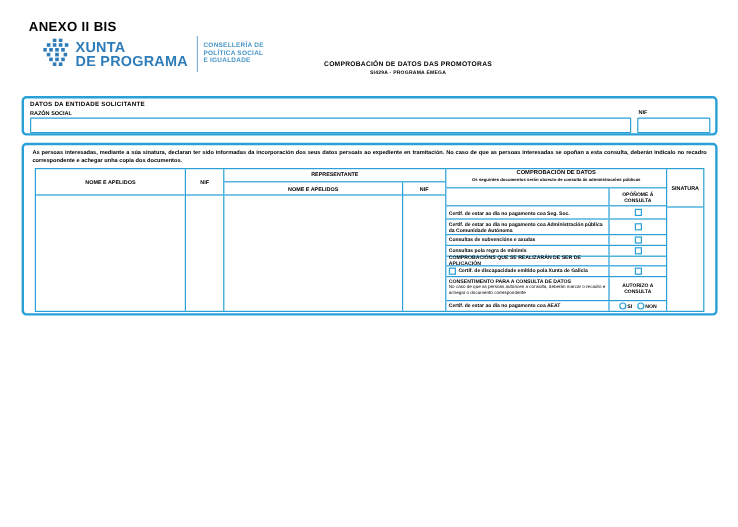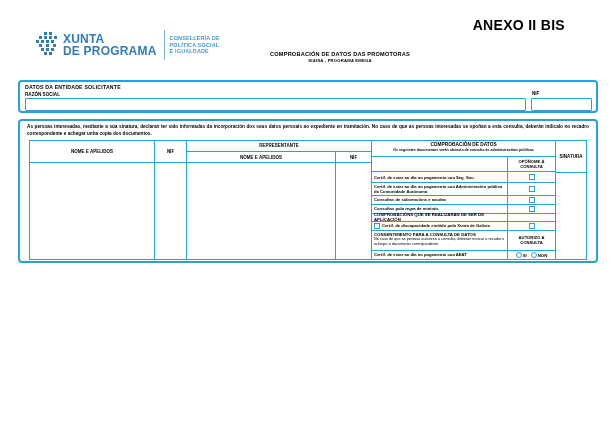--- a/index.html
+++ b/index.html
@@ -7,22 +7,22 @@
   #page {
     position:relative; width:615px; height:439px; background:#fff;
     font-family:"Liberation Sans", sans-serif; color:#000; overflow:hidden;
   }
   
   #logo { position:absolute; left:36px; top:14px; display:flex; align-items:center;margin-top:16px; }
   #logo svg { display:block; }
   .brand { margin-left:5px; color:#2e7cb8; font-weight:bold; font-size:12px; line-height:1.02; letter-spacing:.2px; }
   .logo-sep { width:1px; height:30px; background:#7fb4d8; margin:0 5px 0 7px; }
   .dept { color:#4896c9; font-size:5.4px; font-weight:bold; line-height:1.25; letter-spacing:.2px; }
-  .page-title { position:absolute; left:0; top:17px; width:565px; text-align:right;
-    font-weight:bold; font-size:14px; letter-spacing:.3px; }
+  .page-title { position:absolute; left:0; top:17px; width:565px; text-align:left;
+    font-weight:bold; font-size:11px; letter-spacing:.3px;padding-left:24px; }
   .form-title-wrap { position:absolute; left:65px; top:51px; width:550px; text-align:center; }
   .form-title { font-weight:bold; font-size:5.6px; letter-spacing:.2px; }
   .form-code { font-weight:bold; font-size:4.2px; margin-top:1px; letter-spacing:.2px; }
   
   .bluebox { position:absolute; left:18px; width:580px; border:2px solid #29a0d6; border-radius:4px; background:#fff; }
   #applicant-box { top:80px; height:33px; padding:2px 5px; }
   #notice-box { top:119px; height:144px; padding:3px 5px; }
   .sec-heading { font-weight:bold; font-size:5.2px; letter-spacing:.2px; }
   .fld-label { font-weight:bold; font-size:4.6px; margin-top:2px; }
   .nif-label { position:absolute; left:512px; top:9px; font-weight:bold; font-size:4.6px; }

